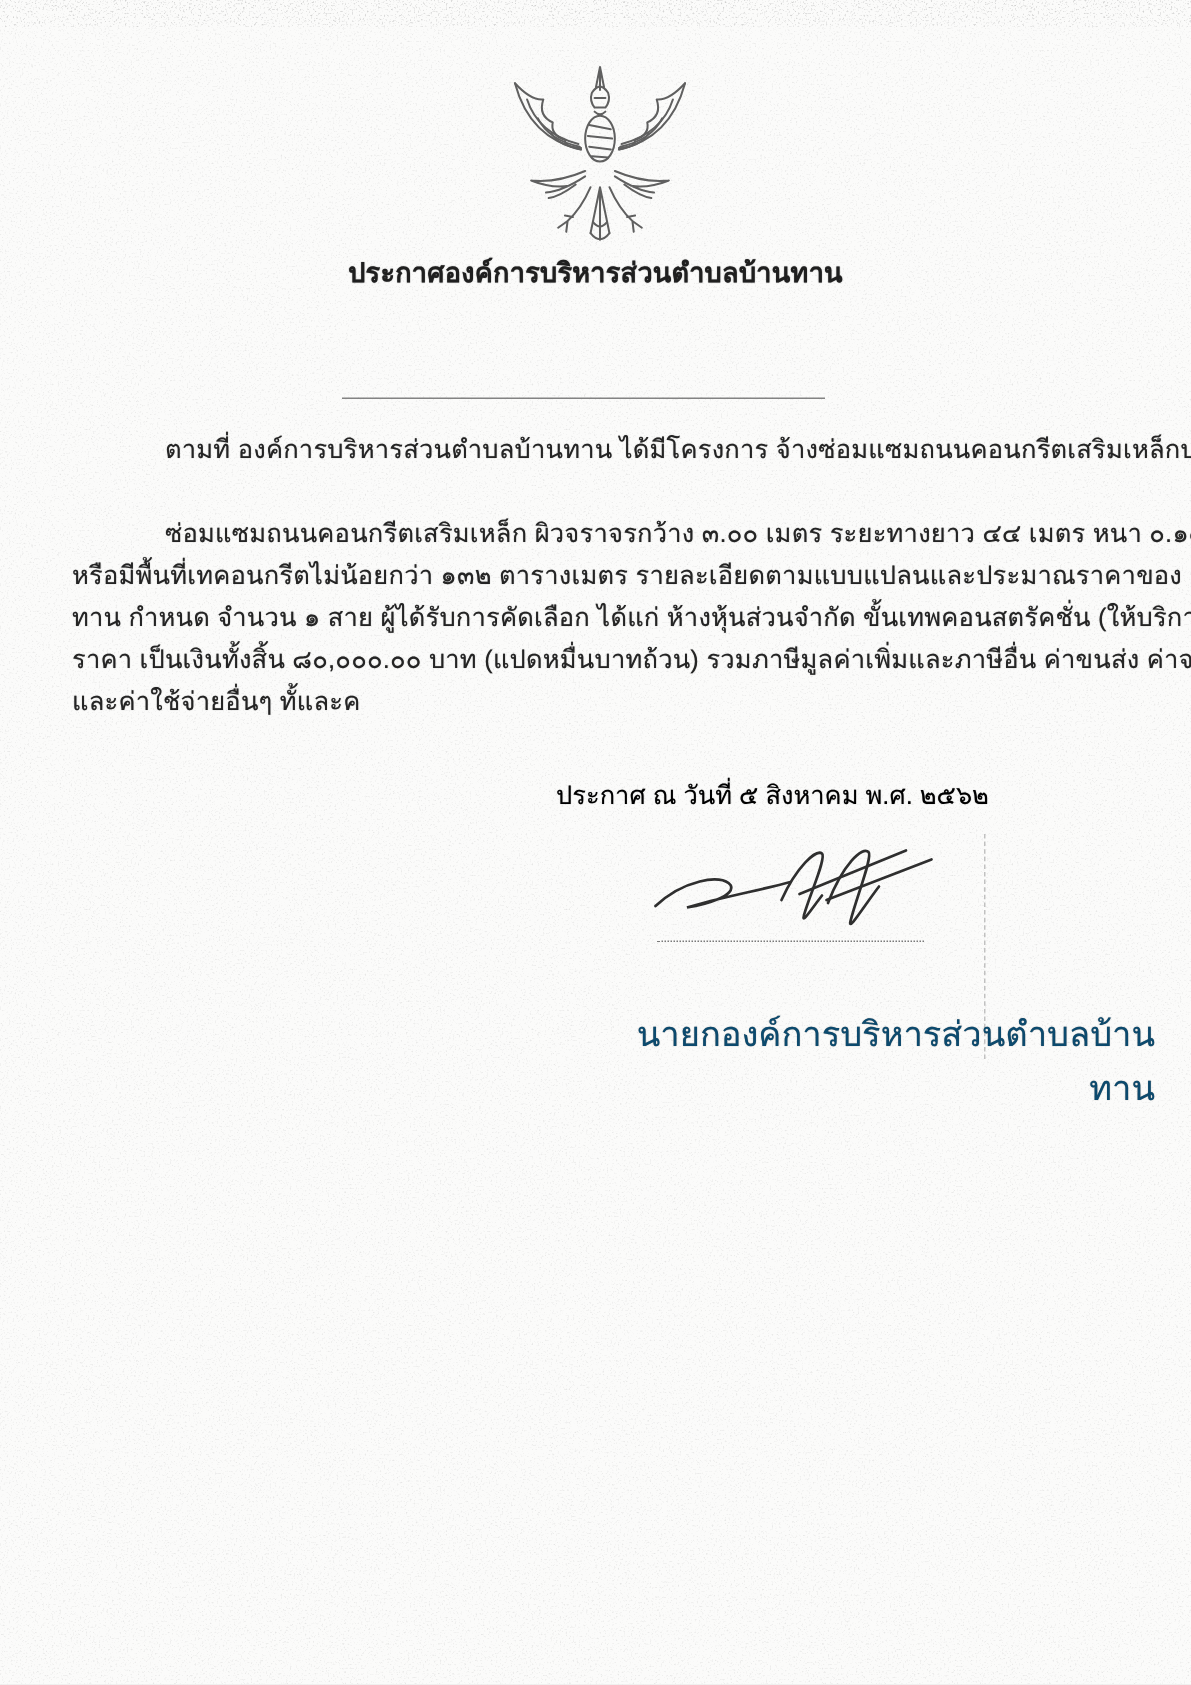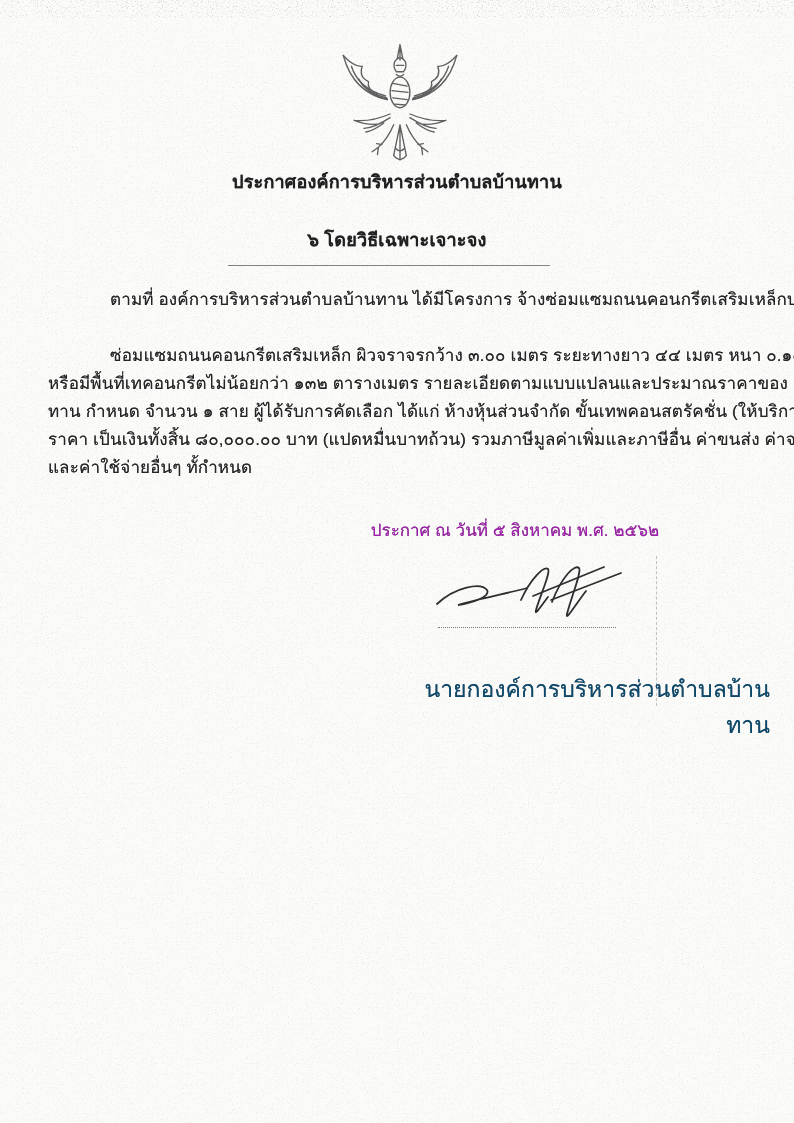--- a/index.html
+++ b/index.html
@@ -29,21 +29,21 @@
   }
   .body-line{
     font-size:17px;line-height:26px;
     color:#242424;
     text-shadow:0 0 .6px rgba(30,30,30,.6);
     letter-spacing:.15px;
     white-space:nowrap;
   }
   .date-line{
     left:300px;top:516px;width:430px;text-align:center;
-    font-size:17px;color:#a21caf;
+    font-size:17px;color:#000000;
     text-shadow:0 0 .6px rgba(30,30,30,.6);
   }
   .signature-svg{left:425px;top:560px;width:230px;height:66px;}
   .sig-underline{
     left:438px;top:627px;width:178px;height:0;
     border-top:1.5px dotted #7a7a7a;
   }
   .fold-line{
     left:656px;top:556px;width:0;height:150px;
     border-left:1px dashed #b3b3b3;opacity:.8;
@@ -103,29 +103,28 @@
       <path d="M73 92 Q66 108 56 117 M56 117 L49 122 M56 117 L55 125 M60 114 L54 113"></path>
       <path d="M87 92 Q94 108 104 117 M104 117 L111 122 M104 117 L105 125 M100 114 L106 113"></path>
 
       <path d="M80 92 L73 126 M80 92 L80 131 M80 92 L87 126"></path>
       <path d="M73 126 Q80 135 87 126"></path>
       <path d="M75 118 Q80 124 85 118"></path>
     </g>
   </svg>
 
   <div class="abs title-line" style="top:170px">ประกาศองค์การบริหารส่วนตำบลบ้านทาน</div>
-  <div class="abs title-line" style="top:228px">๖ โดยวิธีเฉพาะเจาะจง</div>
   <div class="abs title-rule"></div>
 
   <div class="abs body-line" style="top:287px;left:110px">ตามที่ องค์การบริหารส่วนตำบลบ้านทาน ได้มีโครงการ จ้างซ่อมแซมถนนคอนกรีตเสริมเหล็กบริเวณ</div>
   <div class="abs body-line" style="top:343px;left:110px">ซ่อมแซมถนนคอนกรีตเสริมเหล็ก ผิวจราจรกว้าง ๓.๐๐ เมตร ระยะทางยาว ๔๔ เมตร หนา ๐.๑๕ เมตร</div>
   <div class="abs body-line" style="top:371px;left:48px">หรือมีพื้นที่เทคอนกรีตไม่น้อยกว่า ๑๓๒ ตารางเมตร รายละเอียดตามแบบแปลนและประมาณราคาของ อบต.บ้าน</div>
   <div class="abs body-line" style="top:399px;left:48px">ทาน กำหนด จำนวน ๑ สาย ผู้ได้รับการคัดเลือก ได้แก่ ห้างหุ้นส่วนจำกัด ขั้นเทพคอนสตรัคชั่น (ให้บริการ) โดยเสนอ</div>
   <div class="abs body-line" style="top:427px;left:48px">ราคา เป็นเงินทั้งสิ้น ๘๐,๐๐๐.๐๐ บาท (แปดหมื่นบาทถ้วน) รวมภาษีมูลค่าเพิ่มและภาษีอื่น ค่าขนส่ง ค่าจดทะเบียน</div>
-  <div class="abs body-line" style="top:455px;left:48px">และค่าใช้จ่ายอื่นๆ ทั้กำหนด</div>
+  <div class="abs body-line" style="top:455px;left:48px">และค่าใช้จ่ายอื่นๆ ทั้และค</div>
 
   <div class="abs date-line">ประกาศ ณ วันที่  ๕ สิงหาคม พ.ศ. ๒๕๖๒</div>
 
   <svg class="abs signature-svg" viewBox="0 0 230 66">
     <g stroke="#2f2f2f" fill="none" stroke-width="1.8" stroke-linecap="round">
       <path d="M12 44 C30 27 56 22 62 30 C66 37 46 43 33 45 C52 39 84 33 102 28"></path>
       <path d="M96 40 C106 18 119 6 123 9 C126 12 115 36 111 50 C109 57 116 46 123 37"></path>
       <path d="M127 42 C137 16 150 4 154 8 C157 11 146 38 142 54 C140 62 151 44 161 31"></path>
       <path d="M108 36 L179 7"></path>
       <path d="M126 40 L196 13"></path>

